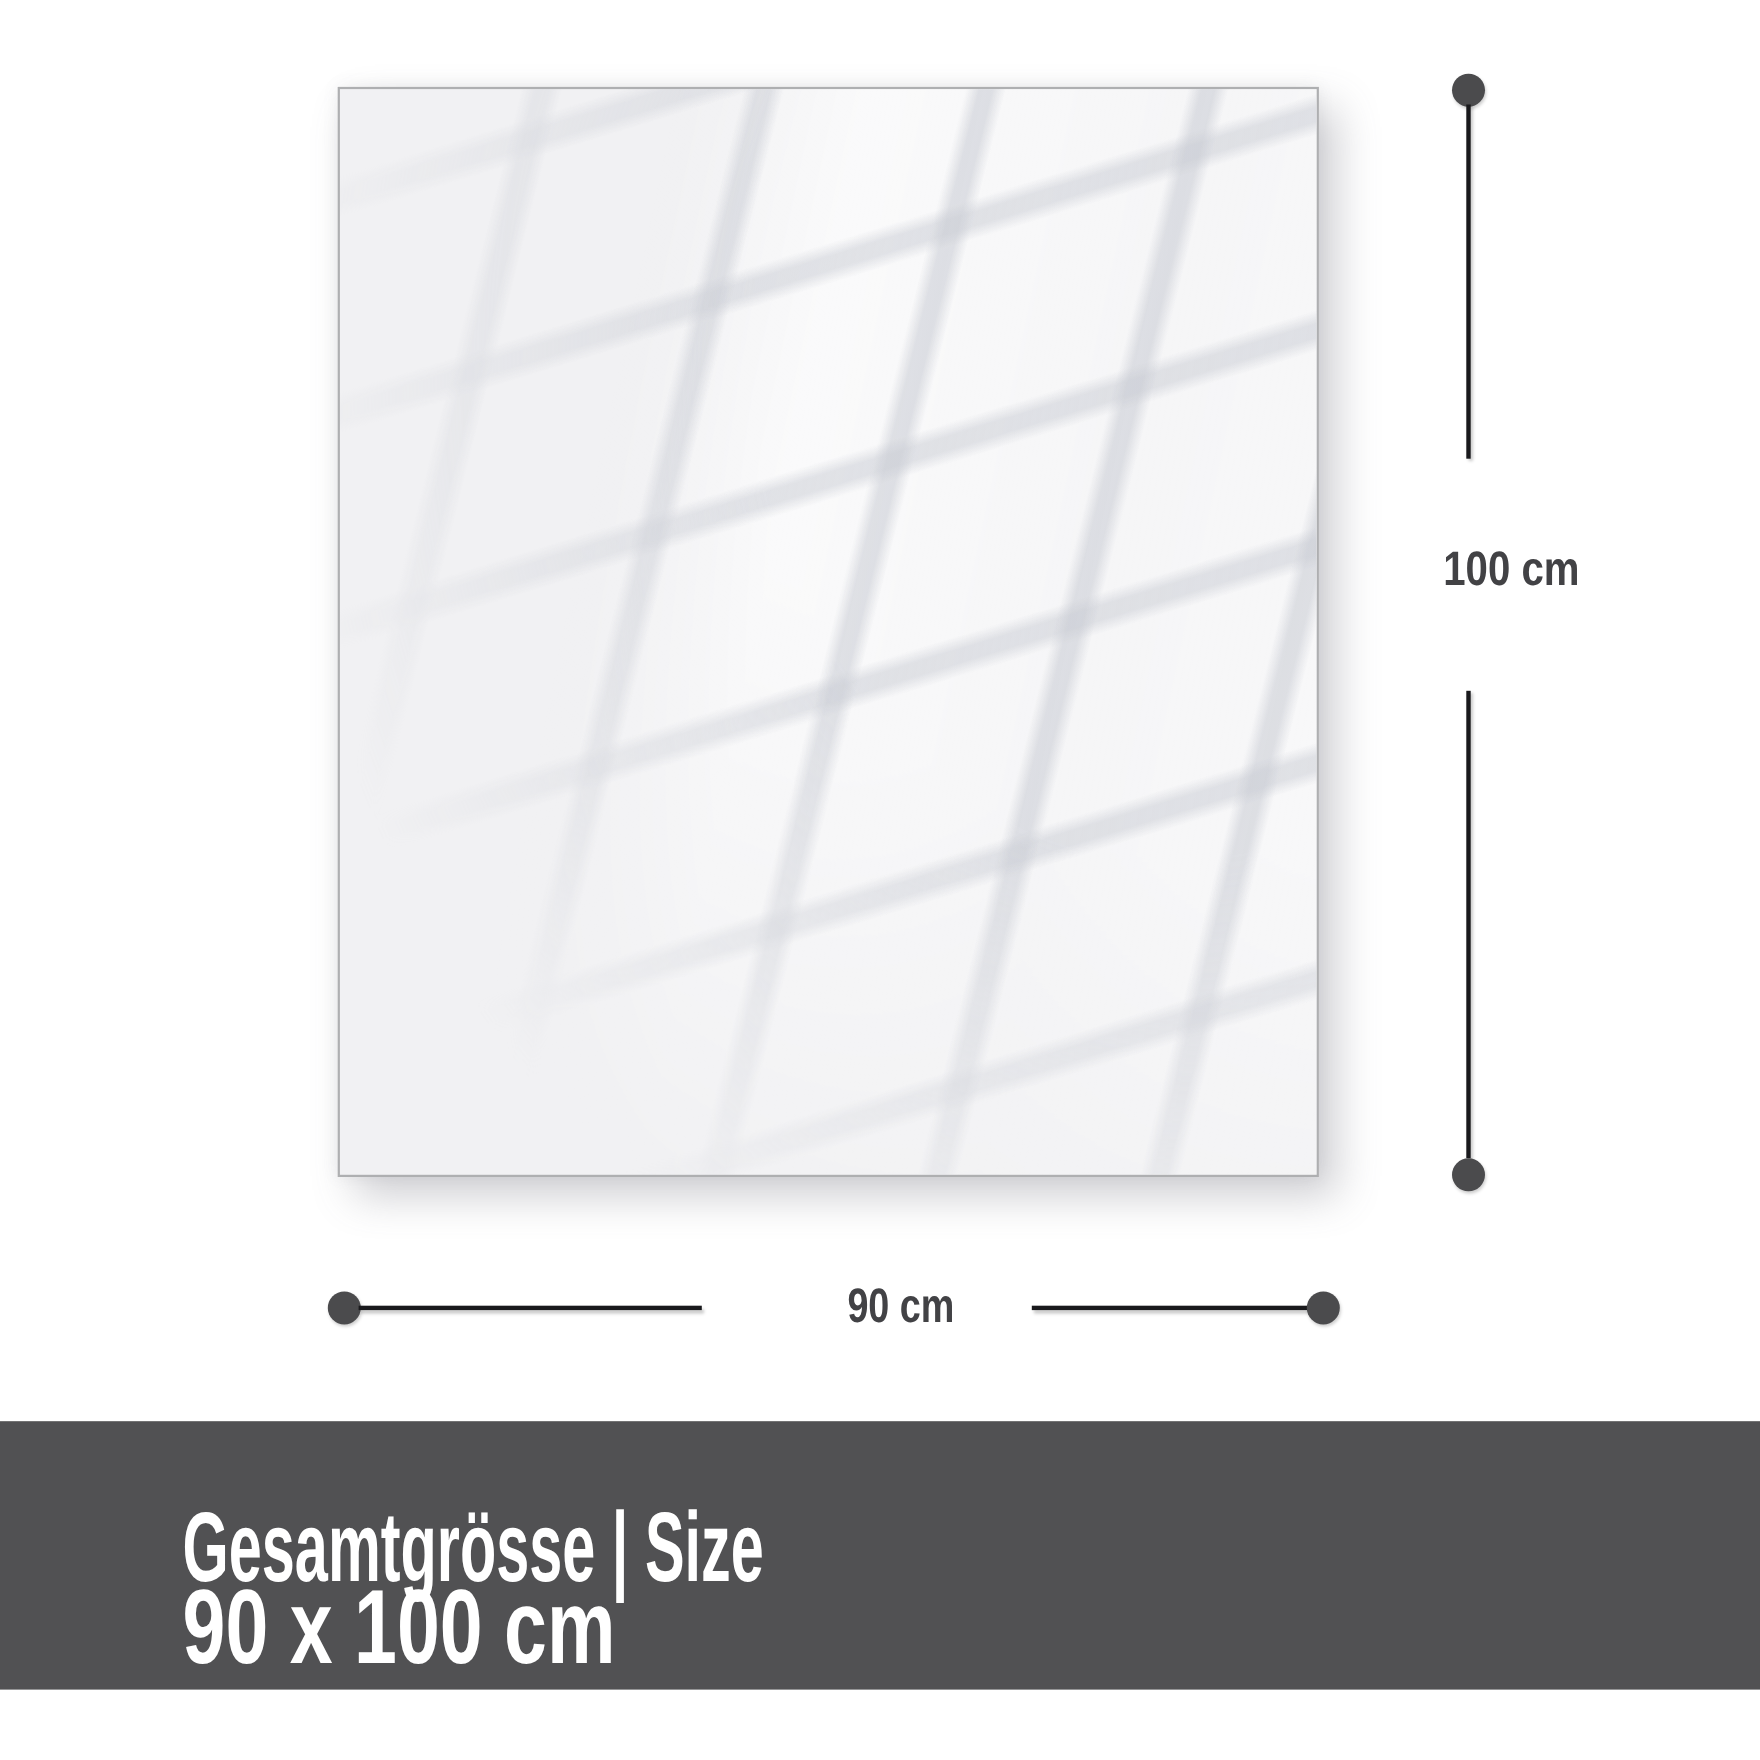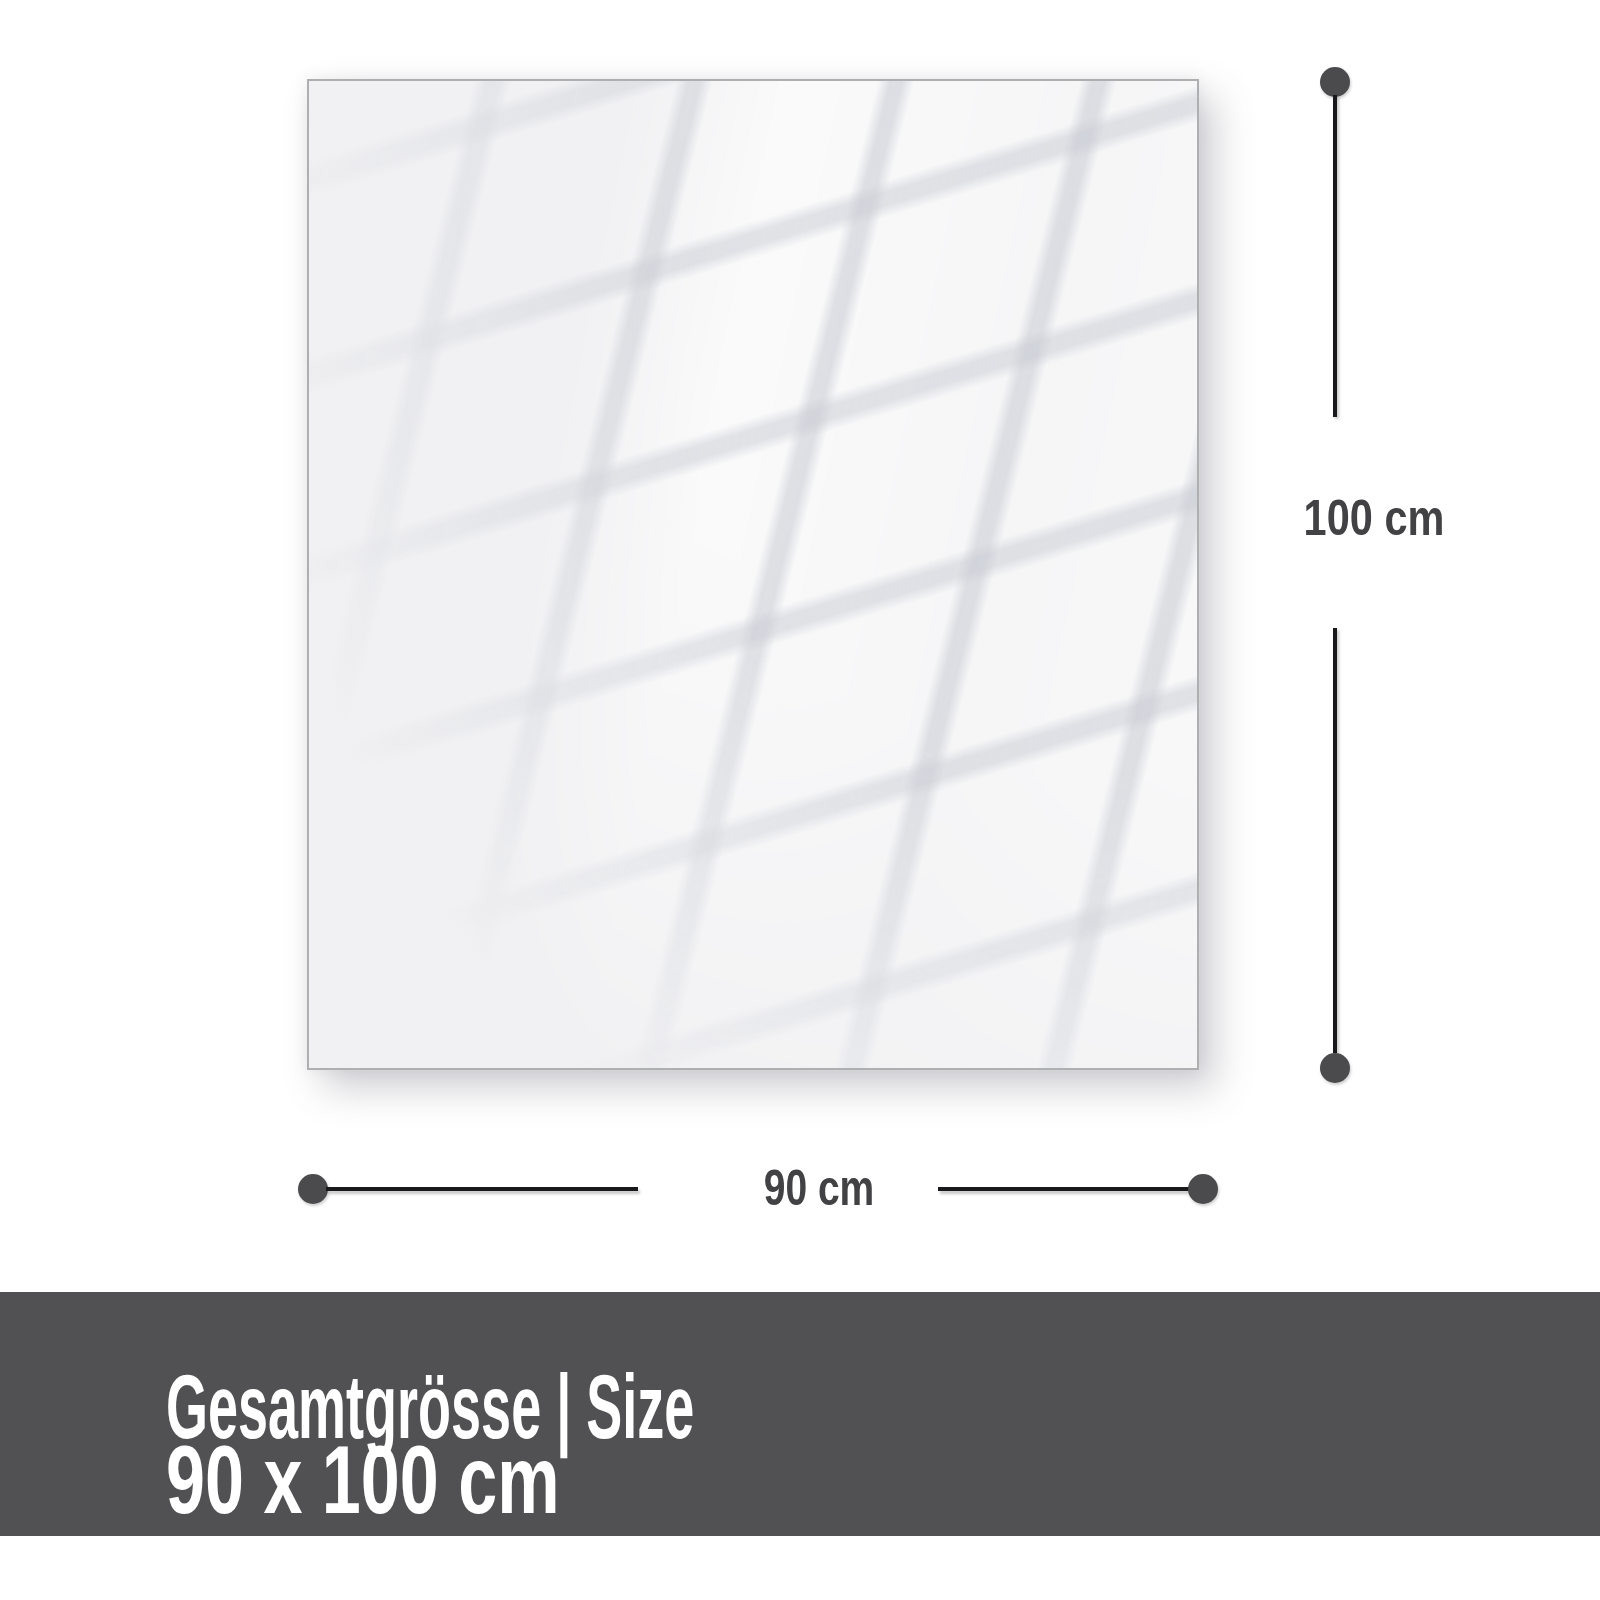--- a/index.html
+++ b/index.html
@@ -64,21 +64,21 @@
     position: absolute;
     height: 4px;
     background: var(--line, #19191c);
     box-shadow: 2px 3px 3px rgba(0,0,0,0.22);
   }
   .dim-label {
     position: absolute;
     transform: translate(-50%, -50%);
     color: var(--label-text, #424245);
     font-weight: bold;
-    font-size: 50px;
+    font-size: 44px;
     line-height: 1;
     white-space: nowrap;
   }
   .dim-label > span { display: inline-block; transform-origin: 50% 50%; }
   .dim-label.height > span { transform: scaleX(0.83); }
   .dim-label.width  > span { transform: scaleX(0.78); }
 
   
   .footer {
     position: absolute;

